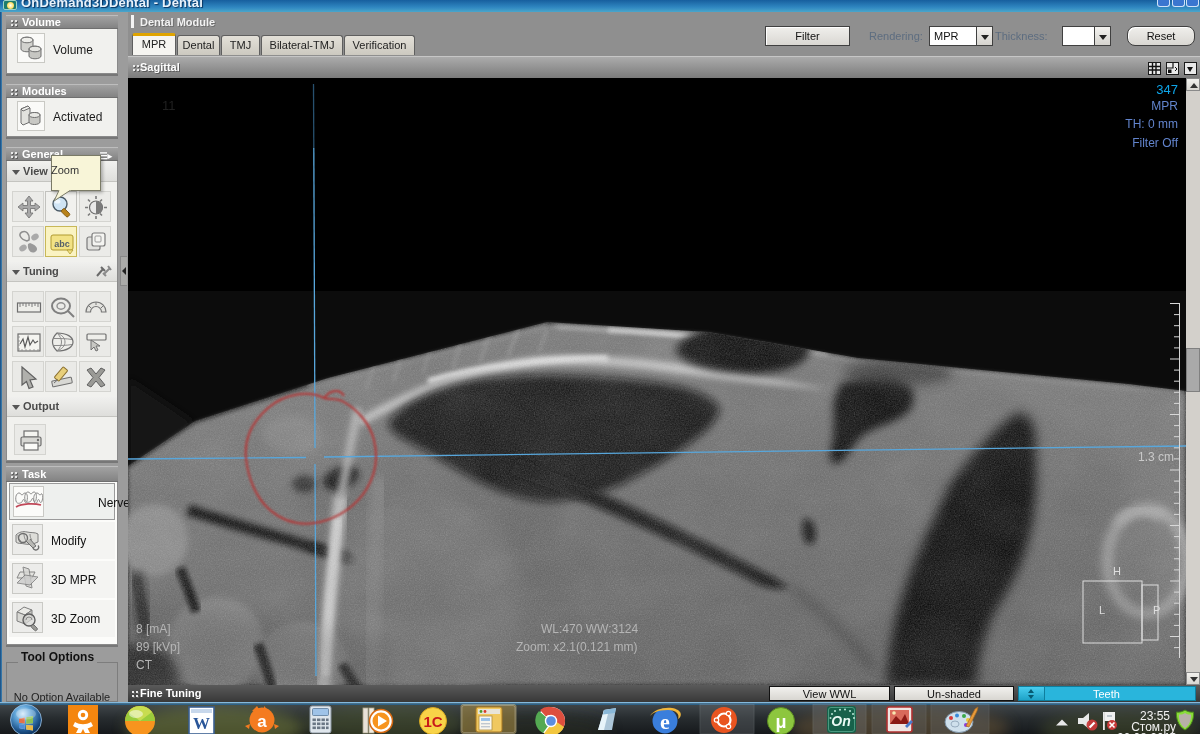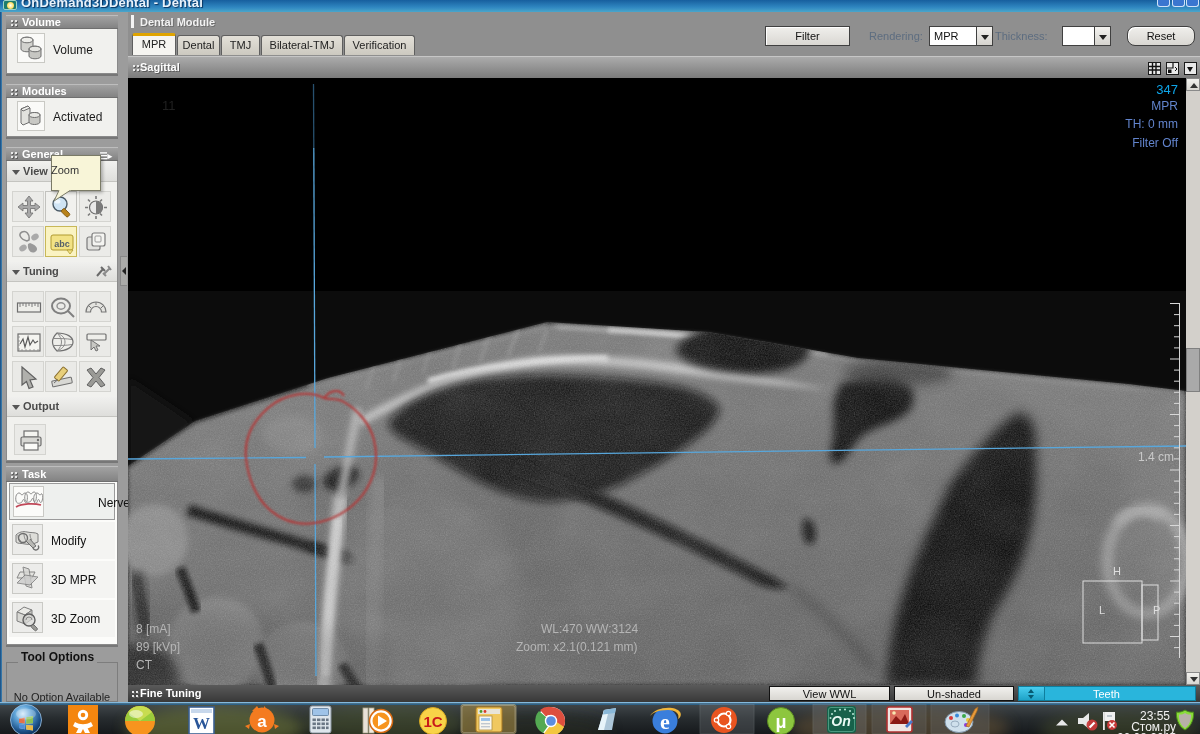--- a/index.html
+++ b/index.html
@@ -534,21 +534,21 @@
 </svg>
   <div class="ovl" style="right:8px;top:4px;color:#0ea5e9;font-size:13px;margin-left:40px;">347</div>
   <div class="ovlb" style="right:8px;top:21px;">MPR</div>
   <div class="ovlb" style="right:8px;top:39px;">TH: 0 mm</div>
   <div class="ovlb" style="right:8px;top:58px;">Filter Off</div>
   <div class="ovl" style="left:8px;top:544px;">8 [mA]</div>
   <div class="ovl" style="left:8px;top:562px;">89 [kVp]</div>
   <div class="ovl" style="left:8px;top:580px;">CT</div>
   <div class="ovl" style="left:413px;top:544px;">WL:470 WW:3124</div>
   <div class="ovl" style="left:388px;top:562px;">Zoom: x2.1(0.121 mm)</div>
-  <div class="ovl" style="left:1010px;top:372px;color:#c9c9c9;">1.4 cm</div>
+  <div class="ovl" style="left:1010px;top:372px;color:#c9c9c9;">1.3 cm</div>
 </div>
 
 <div class="abs" id="vscroll">
   <div class="abs sbtn" id="sbup" style="top:0;"></div>
   <div class="abs sbtn" id="sbdn" style="top:594px;"></div>
   <div class="abs" id="sbthumb"></div>
 </div>
 
 <div class="abs" id="finebar">
   <div class="grip" style="left:4px;top:6px;">

